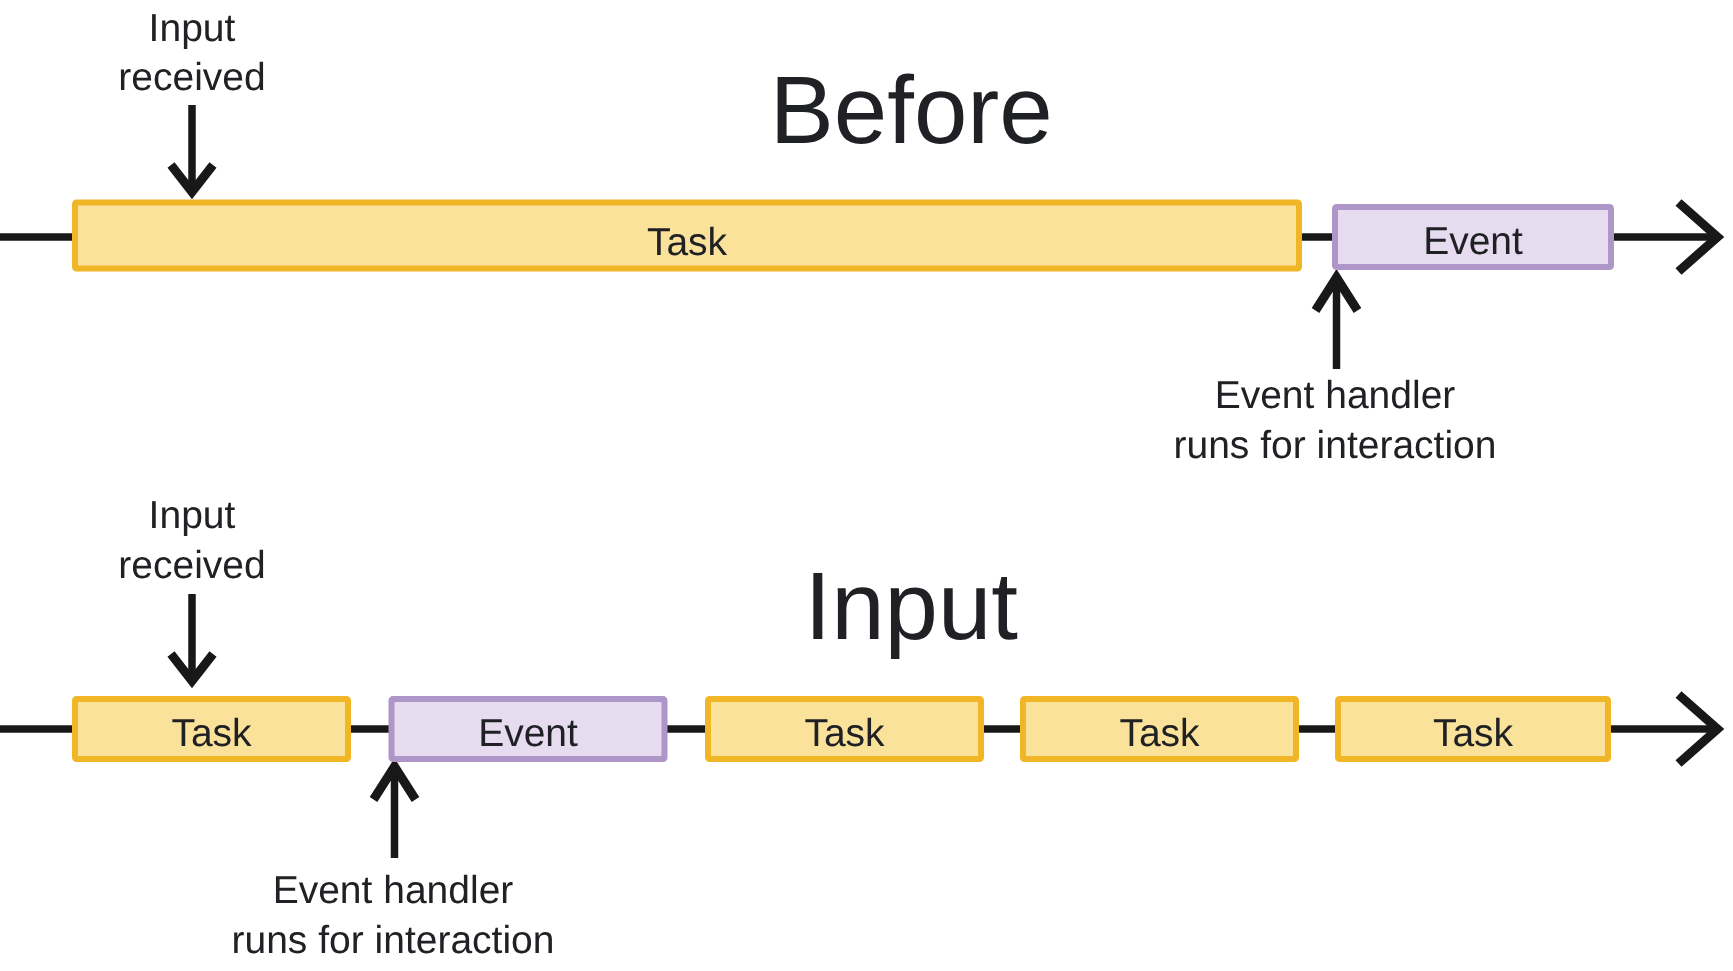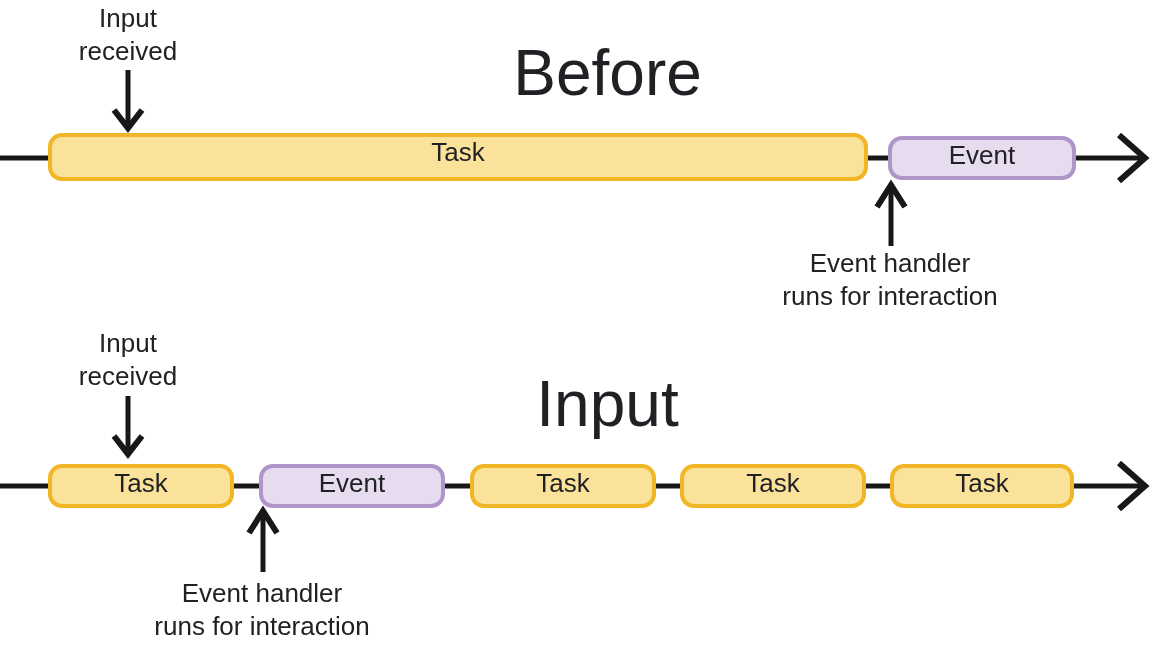--- a/index.html
+++ b/index.html
@@ -33,23 +33,23 @@
   .arrow-layer line, .arrow-layer polyline {
     stroke: var(--line);
     fill: none;
   }
   .s5 { stroke-width: 5px; }
   .head { stroke-width: 6px; stroke-linejoin: miter; }
   .bar {
     position: absolute;
     z-index: 2;
     border: 4px solid;
-    border-radius: 14px;
+    border-radius: 3px;
     display: flex;
-    align-items: flex-start;
+    align-items: flex-end;
     justify-content: center;
     font-size: 26px;
     color: var(--text);
   }
   .bar.task { background: var(--task_fill); border-color: var(--task_border); }
   .bar.event { background: var(--event_fill); border-color: var(--event_border); }
   .note {
     position: absolute;
     z-index: 3;
     text-align: center;

